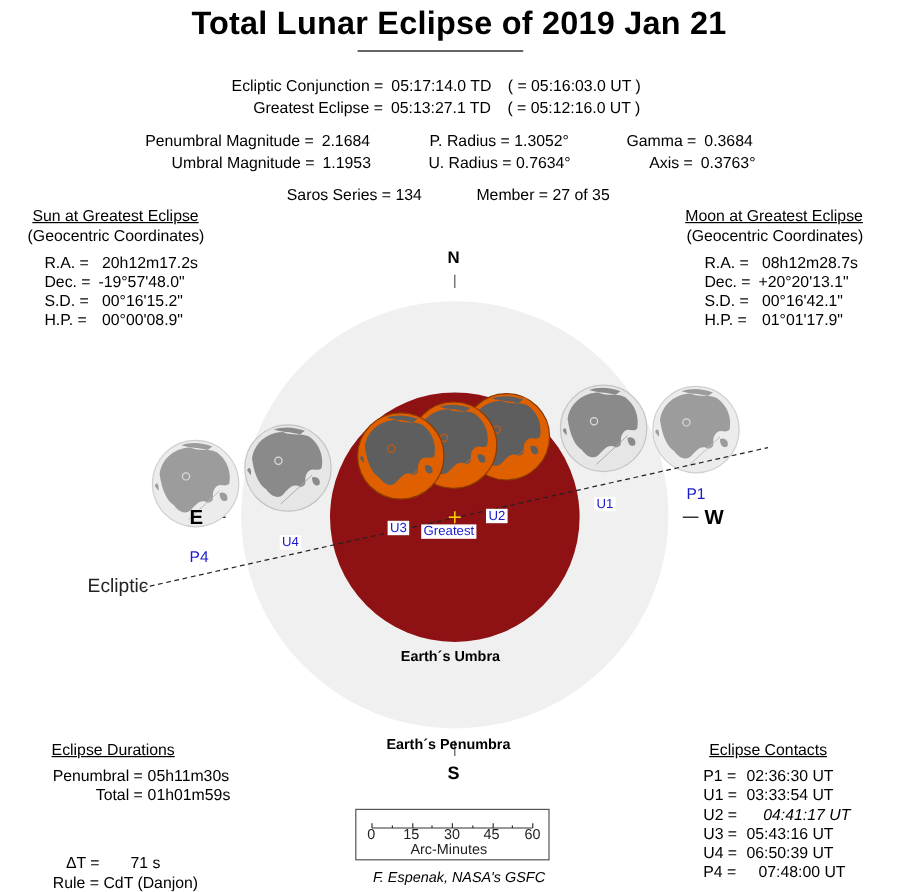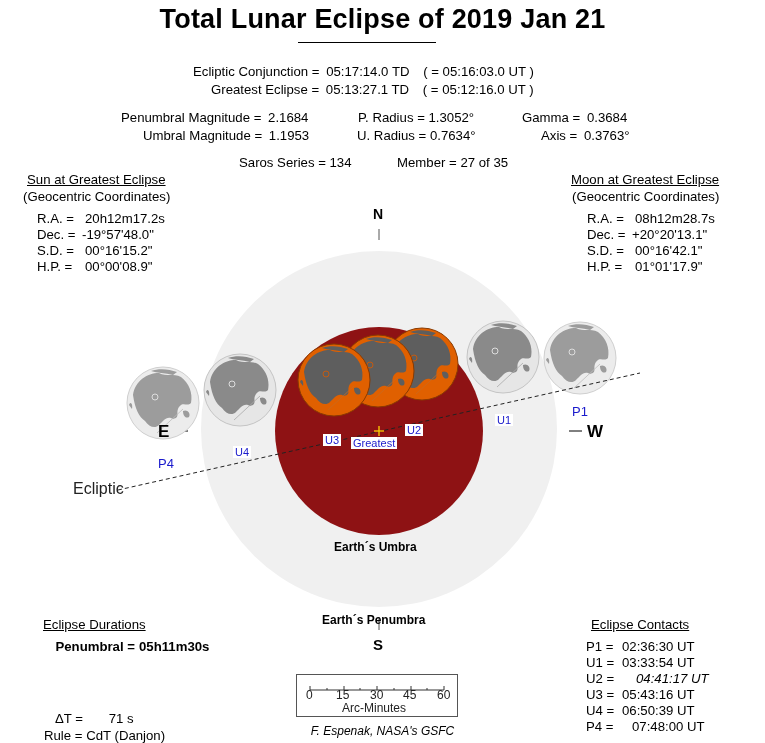--- a/index.html
+++ b/index.html
@@ -217,24 +217,28 @@
 
 <div class="lbl-plain" style="left:572px; top:404px;">P1</div>
 <div class="lbl-box" style="left:495px; top:414px;">U1</div>
 <div class="lbl-box" style="left:405px; top:424px;">U2</div>
 <div class="lbl-box" style="left:351px; top:437px;">Greatest</div>
 <div class="lbl-box" style="left:323px; top:434px;">U3</div>
 <div class="lbl-box" style="left:233px; top:446px;">U4</div>
 <div class="lbl-plain" style="left:158px; top:456px;">P4</div>
 
 <div class="abs t13 ul" style="left:43px; top:617px;">Eclipse Durations</div>
-<div class="abs t13" style="left:40px; top:639px; width:180px;font-weight:bold;">
+<div class="abs t13" style="left:24px; top:639px; width:180px;">
   <div class="row">
       <span class="k" style="width:95px;">Penumbral =</span>
       <span class="v" style="margin-left:4px;">05h11m30s</span>
+    </div>
+  <div class="row">
+      <span class="k" style="width:95px;">Total =</span>
+      <span class="v" style="margin-left:4px;">01h01m59s</span>
     </div>
 </div>
 <div class="abs t13" style="left:55px; top:711px;">
   <span>ΔT =</span>
   <span style="margin-left:22px;">71 s</span>
 </div>
 <div class="abs t13" style="left:44px; top:728px;">
   <span>Rule =</span>
   <span>CdT (Danjon)</span>
 </div>

